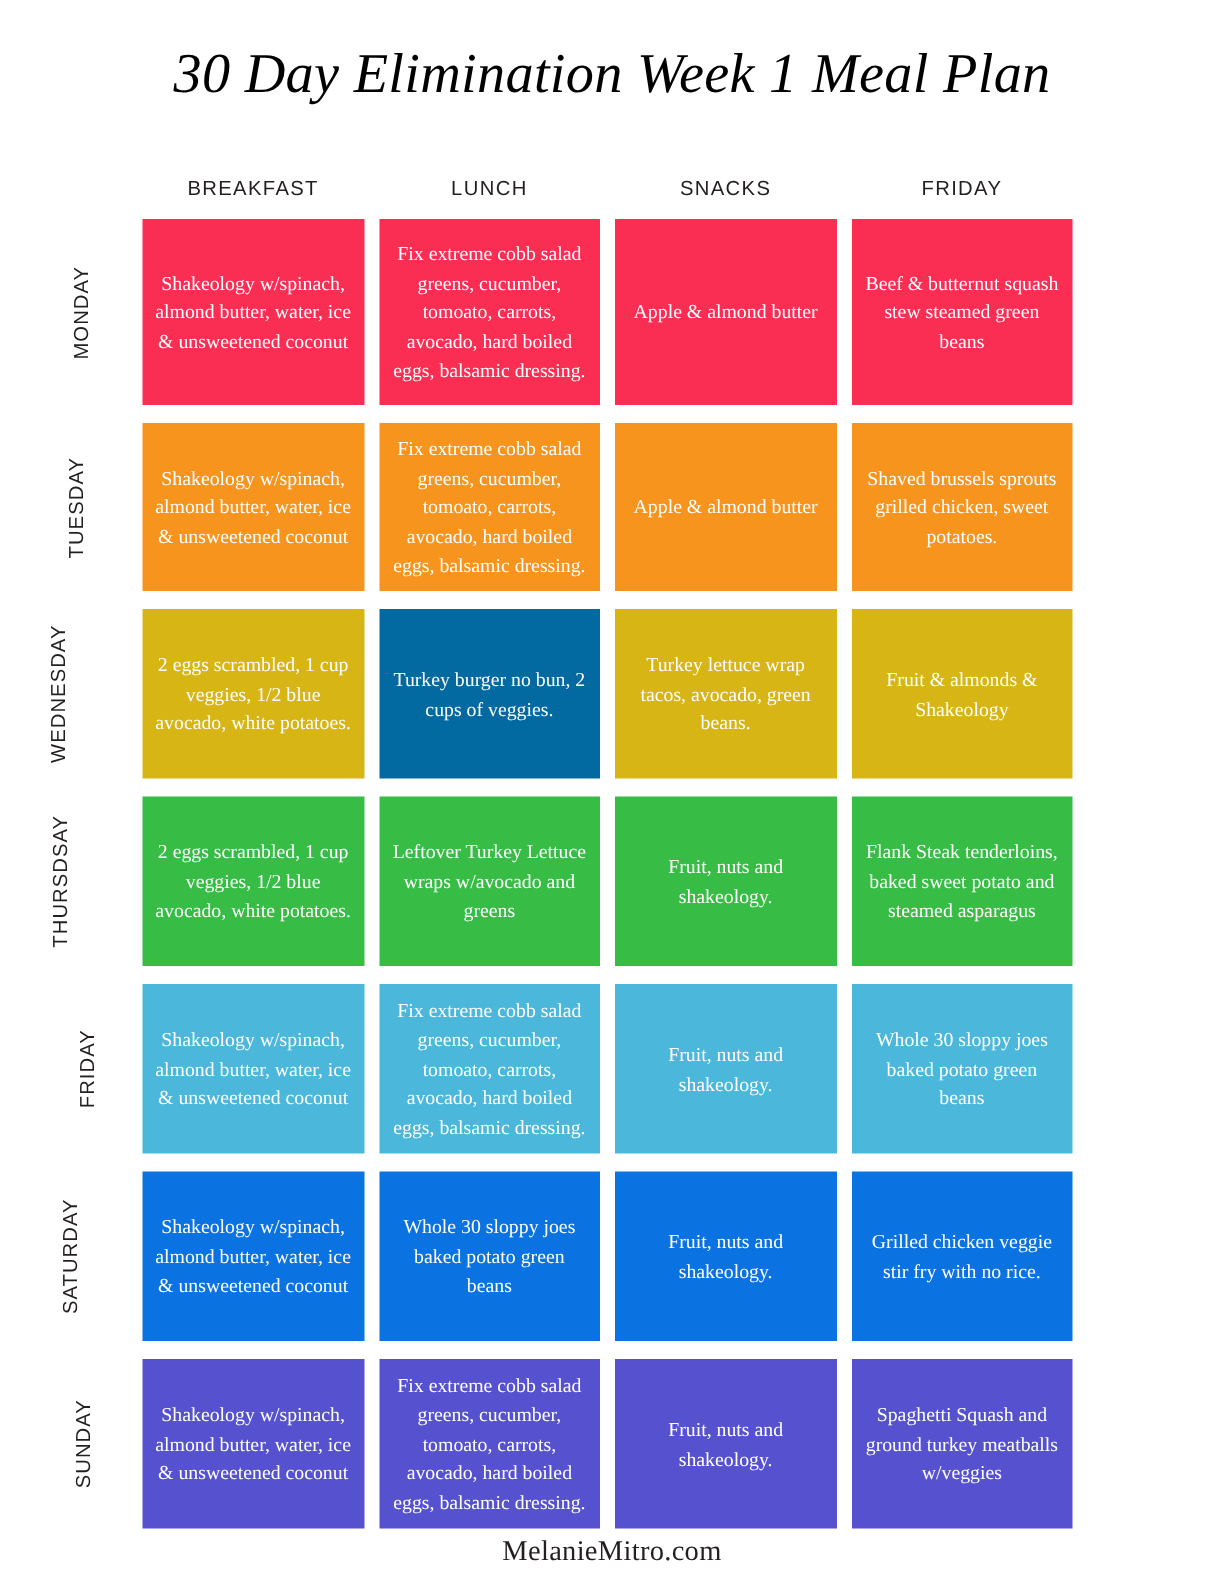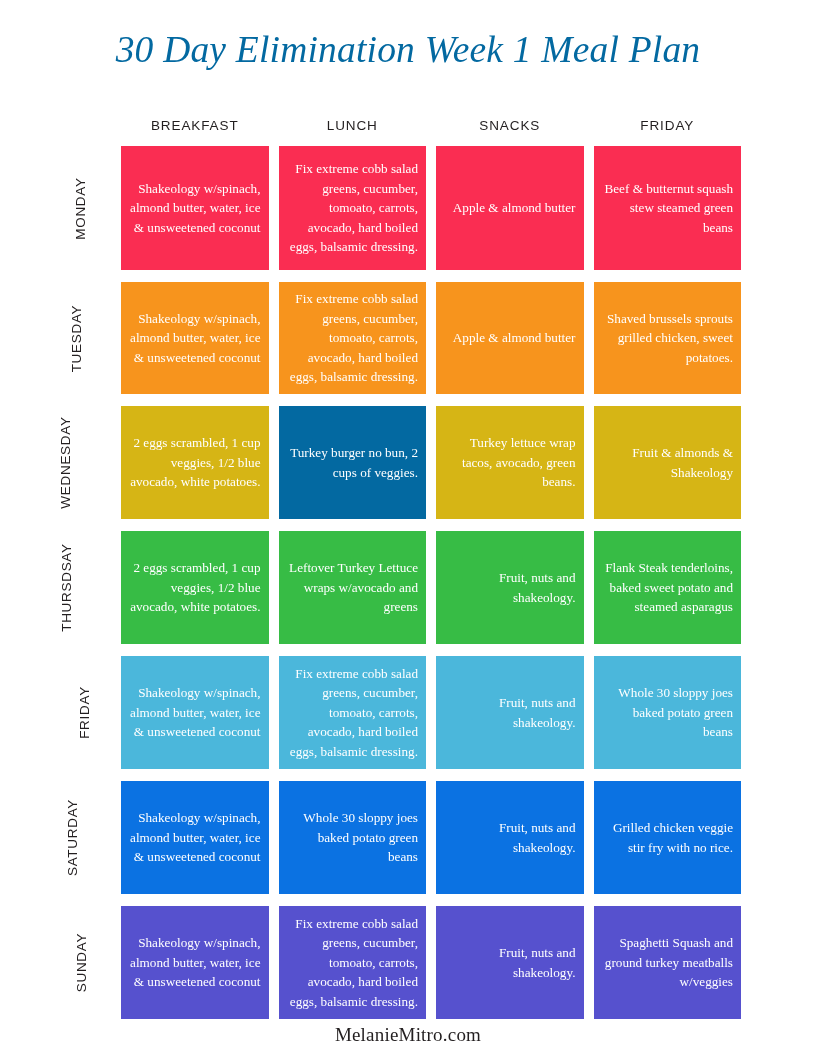--- a/index.html
+++ b/index.html
@@ -29,28 +29,28 @@
     position: absolute;
     top: 28px;
     left: 0;
     width: 816px;
     text-align: center;
     font-family: "Liberation Serif", serif;
     font-style: italic;
     font-weight: 400;
     font-size: 37.5px;
     letter-spacing: 0.2px;
-    color: #0369a1;
+    color: #000000;
     white-space: nowrap;
   }
 
   
   .grid {
     position: absolute;
-    left: 94px;
+    left: 68px;
     top: 118px;
     width: 647px;
     padding-left: 27px;
   }
 
   .col-headers {
     display: flex;
     gap: 10px;
     height: 28px;
     align-items: flex-start;
@@ -83,21 +83,21 @@
     flex: 1 1 0;
     min-width: 0;
     display: flex;
     align-items: center;
     justify-content: center;
     padding: 6px 8px;
     font-family: "Liberation Serif", serif;
     font-size: 13.2px;
     line-height: 19.5px;
     color: #ffffff;
-    text-align: right;
+    text-align: center;
     word-wrap: break-word;
   }
 
   .cell-text { display: block; width: 100%; }
 
   
   .row.r0 .cell { height: 124px; }
   .row.r1 .cell { height: 112px; }
   .row.r2 .cell { height: 113px; }
   .row.r3 .cell { height: 113px; }

